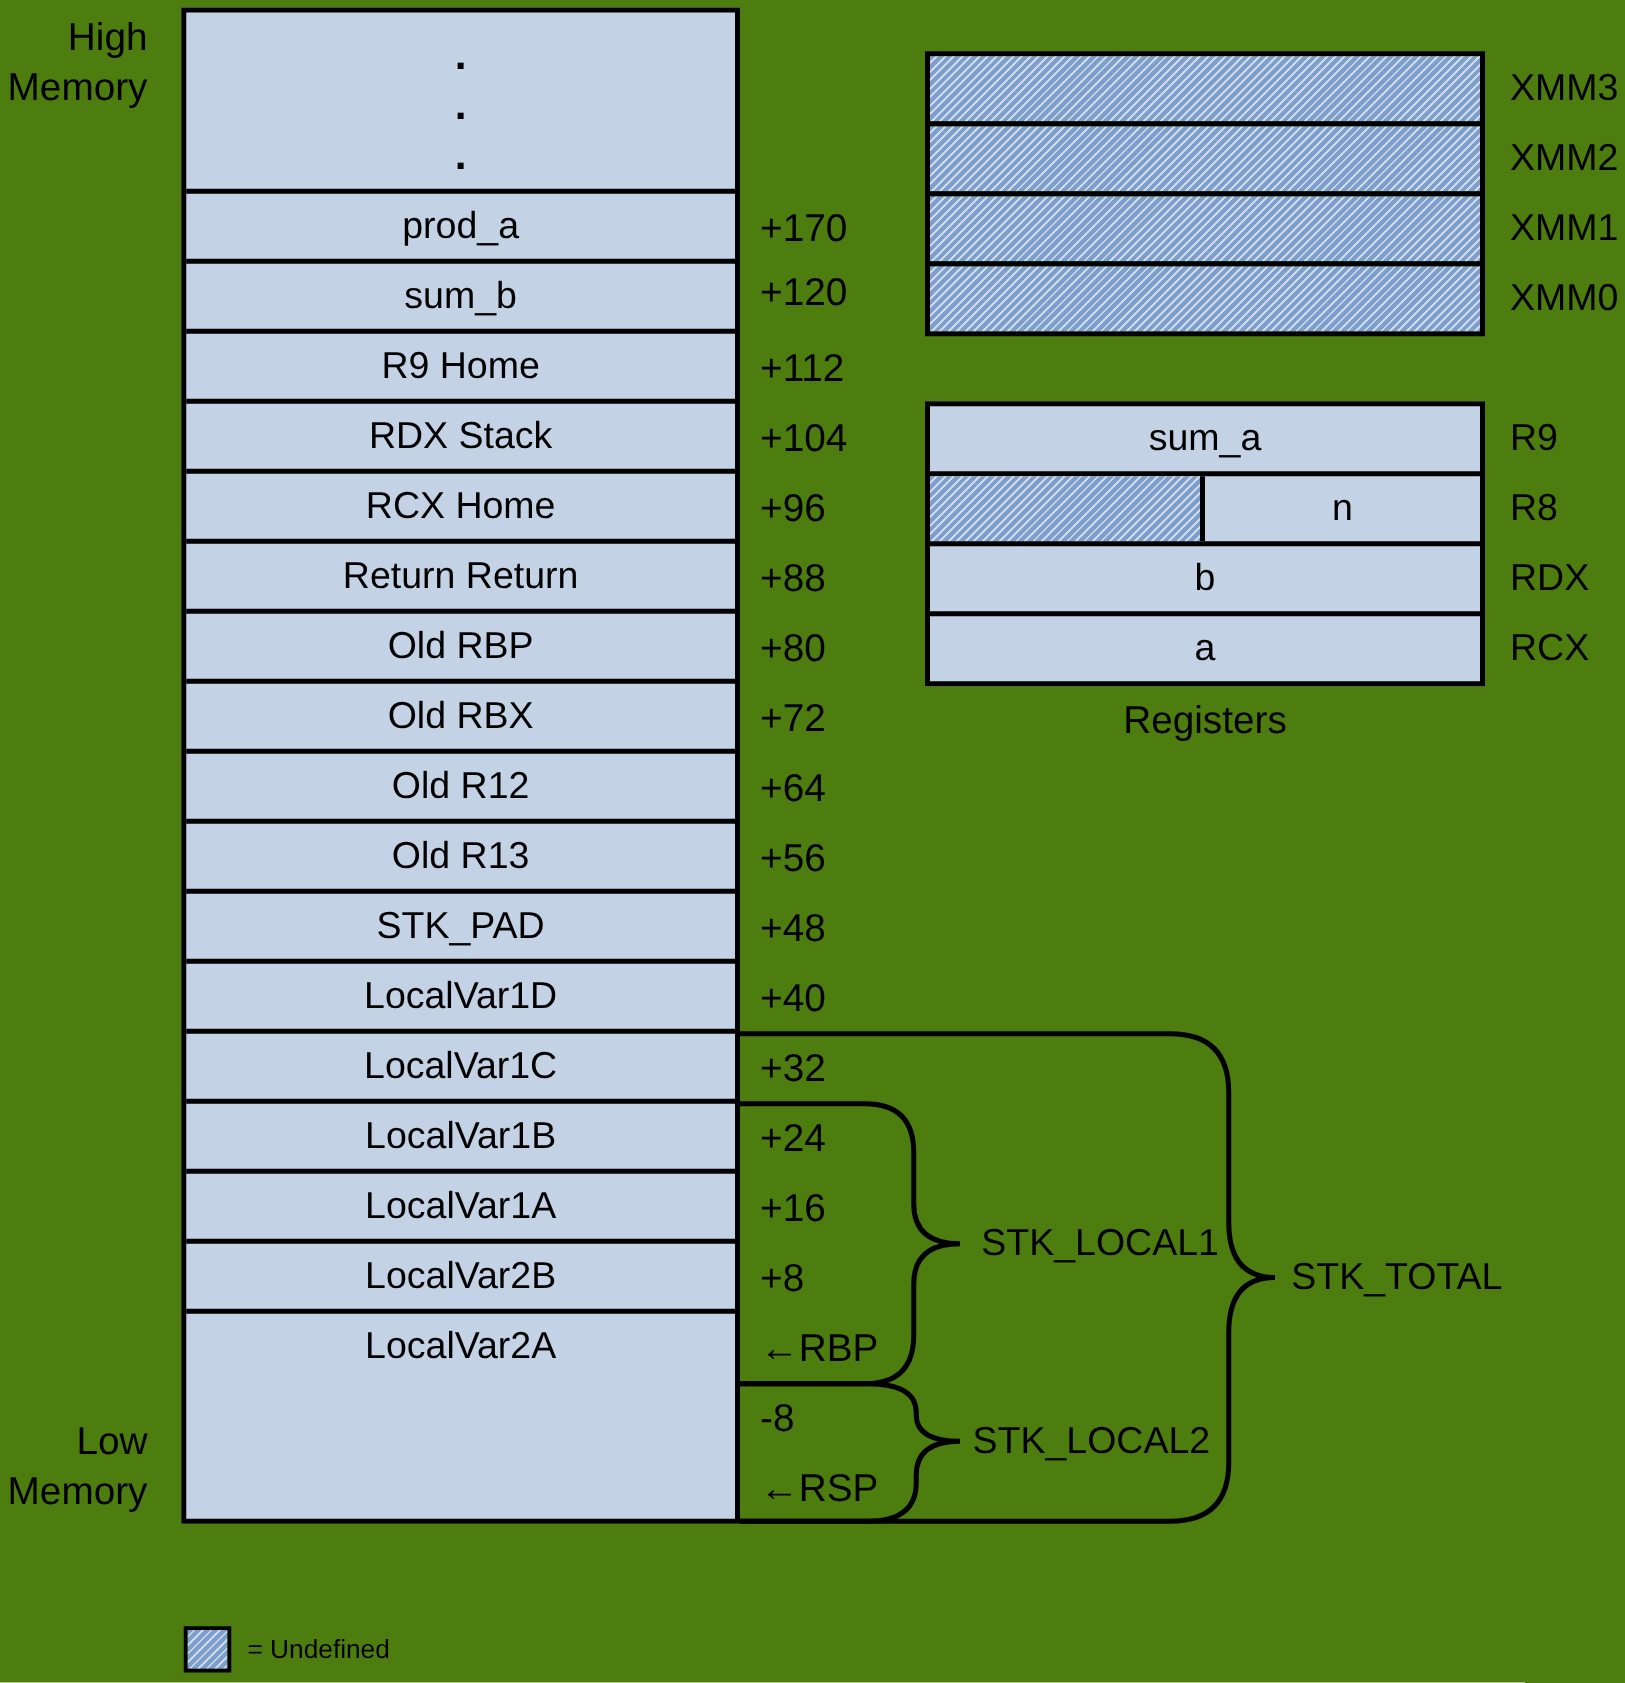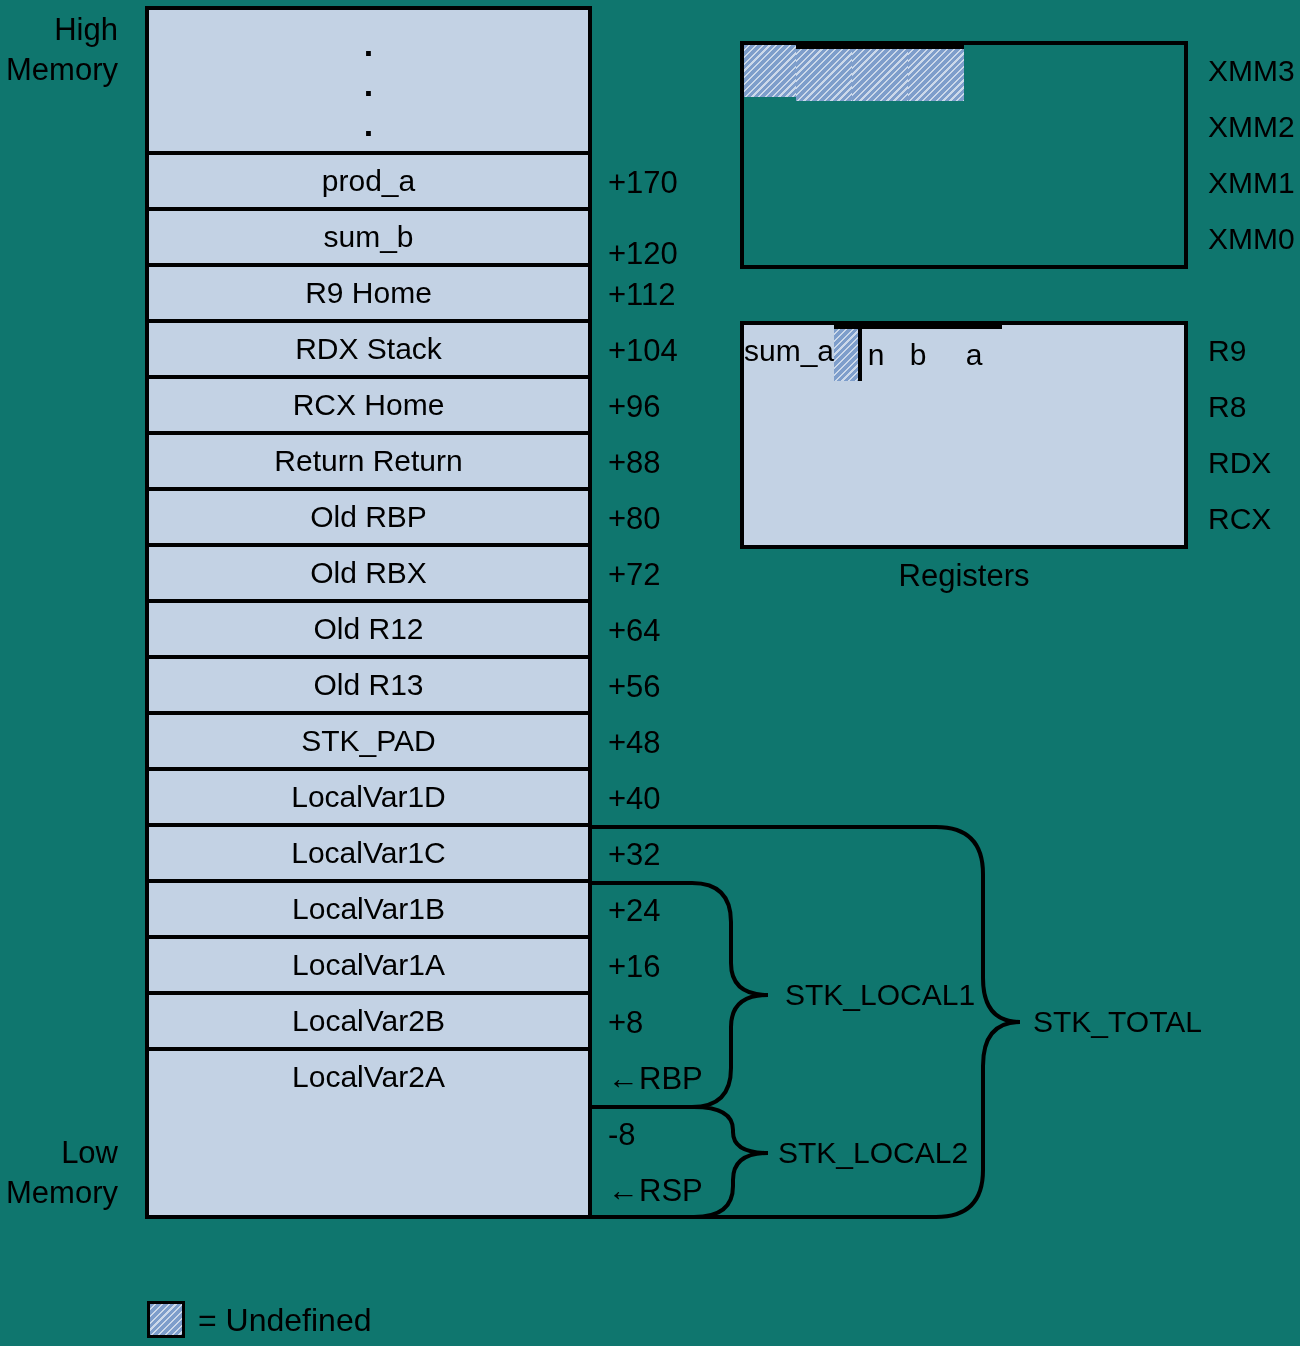--- a/index.html
+++ b/index.html
@@ -1,20 +1,20 @@
 <!DOCTYPE html>
 <html style="--cell-fill: #c3d2e4; --hatch-dark: #7e9ecb; --hatch-light: #ccd9ea; --line: #000000;"><head>
 <meta charset="utf-8">
 <style>
   html, body { margin: 0; padding: 0; background: #ffffff; }
   .canvas {
     position: relative;
     width: 1300px;
     height: 1346px;
-    background: #0f766e;
+    background: #4d7c0f;
     font-family: "Liberation Sans", sans-serif;
     color: #000;
     overflow: hidden;
   }
   .hatch {
     background: repeating-linear-gradient(
       135deg,
       var(--hatch-dark) 0px,
       var(--hatch-dark) 3.2px,
       var(--hatch-light) 3.2px,
@@ -54,21 +54,21 @@
   .offset {
     position: absolute; left: 608px; width: 180px;
     height: 36px; line-height: 36px;
     font-size: 31px; text-align: left;
   }
   
   .reg-box {
     position: absolute; left: 740px; width: 448px; height: 228px;
     box-sizing: border-box;
     border: 4px solid var(--line);
-    display: flex; flex-direction: row;
+    display: flex; flex-direction: column;
   }
   .reg-box.xmm { top: 41px; }
   .reg-box.cpu { top: 321px; background: var(--cell-fill); }
   .rrow {
     box-sizing: border-box;
     height: 56px; flex: 0 0 56px;
     border-top: 4px solid var(--line);
     display: flex; align-items: center; justify-content: center;
     font-size: 30px;
   }
@@ -97,21 +97,21 @@
   .brace-label { position: absolute; height: 36px; line-height: 36px; font-size: 30px; }
   .brace-label.local1 { left: 785px;  top: 977px; }
   .brace-label.local2 { left: 778px;  top: 1135px; }
   .brace-label.total  { left: 1033px; top: 1004px; }
   
   .legend-box {
     position: absolute; left: 147px; top: 1301px;
     width: 38px; height: 37px; box-sizing: border-box;
     border: 3px solid var(--line);
   }
-  .legend-text { position: absolute; left: 198px; top: 1302px; height: 36px; line-height: 36px; font-size: 32px; text-align: right; }
+  .legend-text { position: absolute; left: 198px; top: 1302px; height: 36px; line-height: 36px; font-size: 21px; text-align: right; }
 </style>
 </head>
 <body>
 
 <div class="canvas">
 
   <div class="mem-label high">High
 Memory</div>
   <div class="mem-label low">Low
 Memory</div>
@@ -169,21 +169,21 @@
       </div>
     <div class="srow">
         <span>LocalVar2B</span>
       </div>
     <div class="srow">
         <span>LocalVar2A</span>
       </div>
   </div>
 
   <div class="offset" style="top:165px">+170</div>
-  <div class="offset" style="top:236px">+120</div>
+  <div class="offset" style="top:216px">+120</div>
   <div class="offset" style="top:277px">+112</div>
   <div class="offset" style="top:333px">+104</div>
   <div class="offset" style="top:389px">+96</div>
   <div class="offset" style="top:445px">+88</div>
   <div class="offset" style="top:501px">+80</div>
   <div class="offset" style="top:557px">+72</div>
   <div class="offset" style="top:613px">+64</div>
   <div class="offset" style="top:669px">+56</div>
   <div class="offset" style="top:725px">+48</div>
   <div class="offset" style="top:781px">+40</div>

